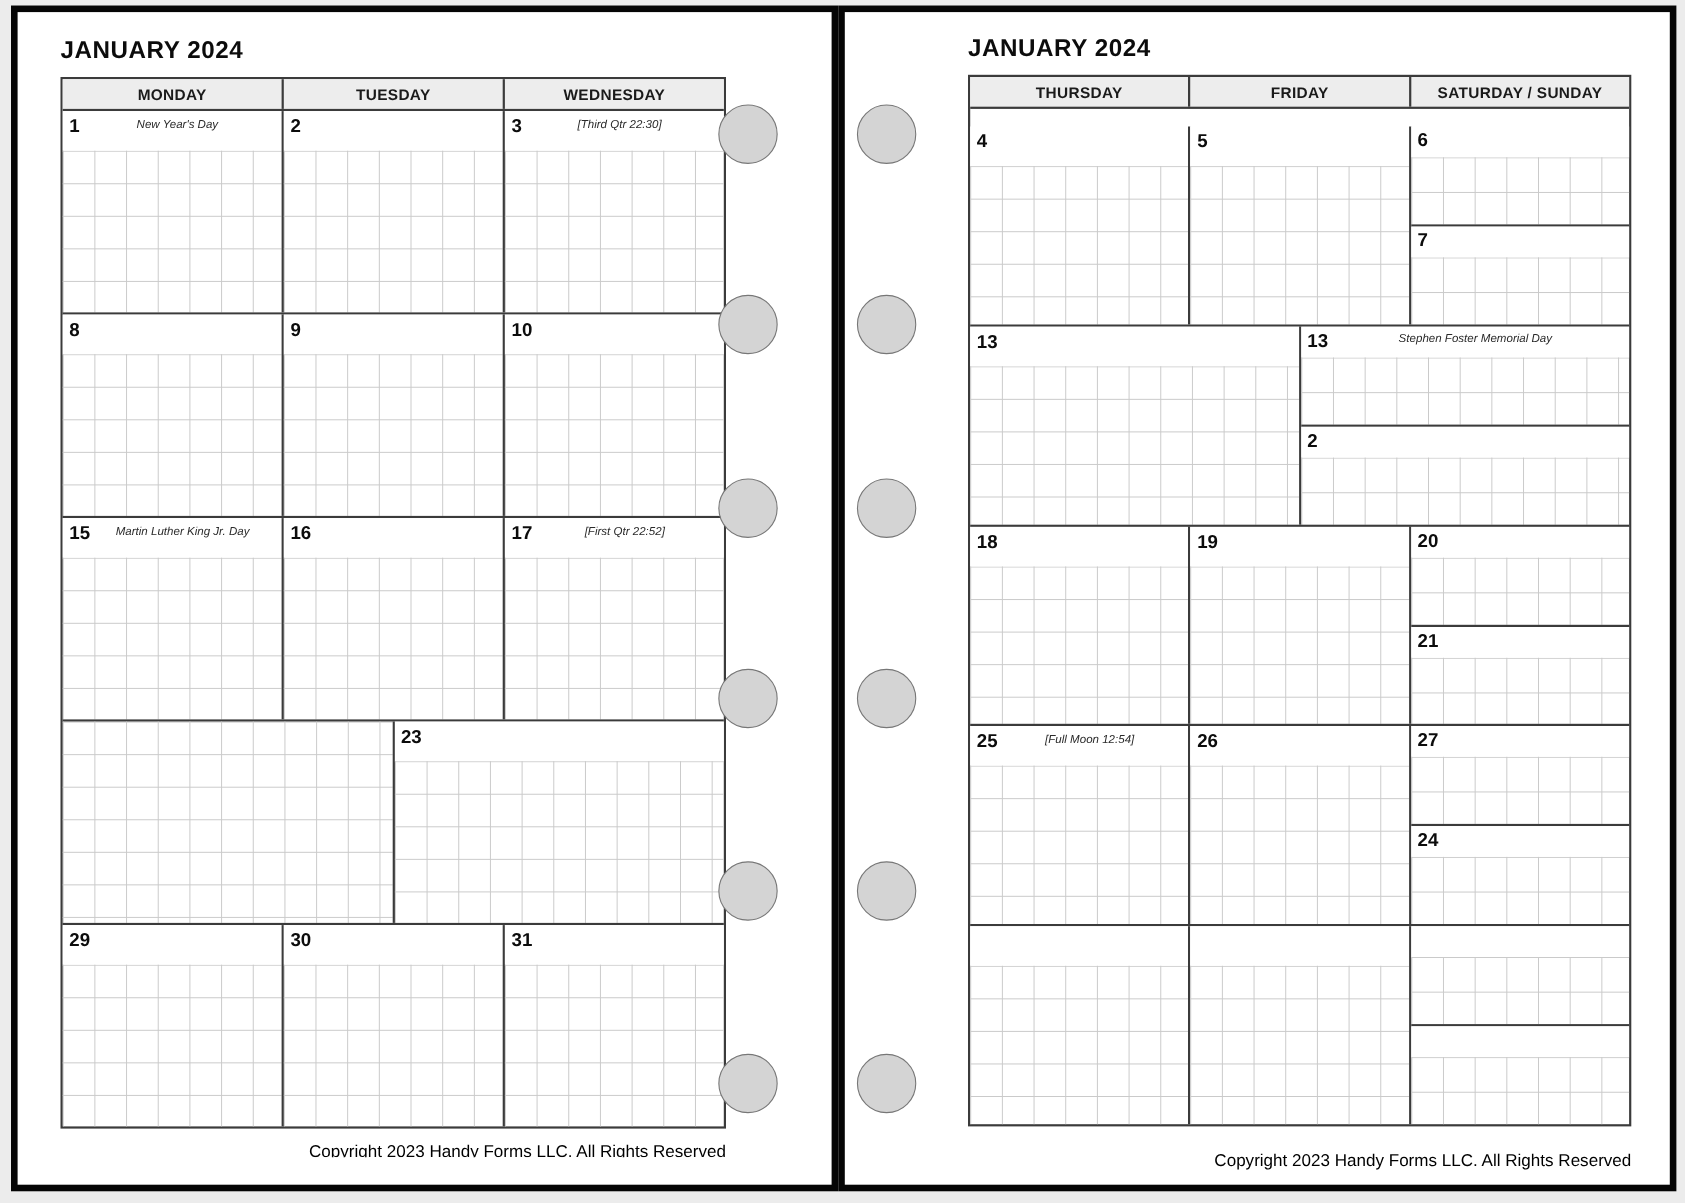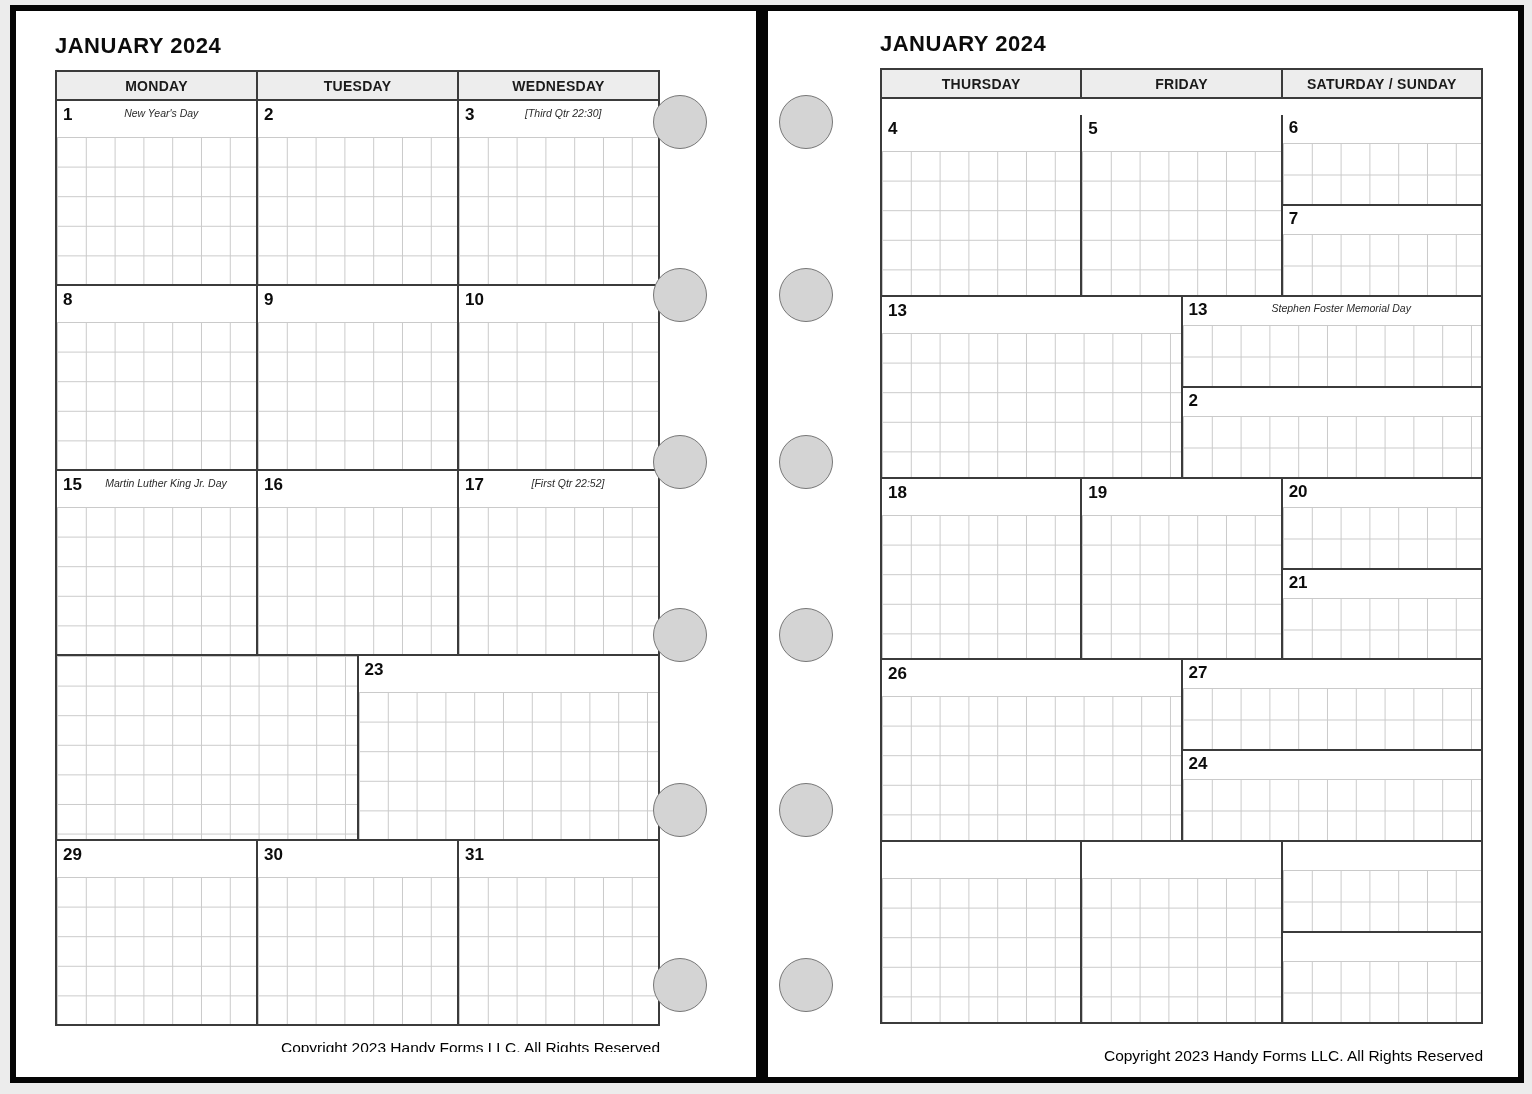--- a/index.html
+++ b/index.html
@@ -308,20 +308,27 @@
                 <span class="day-num">21</span>
                 <span class="day-note"></span>
               </div>
               <div class="day-grid"></div>
             </div>
           </div>
         </div>
         <div class="cal-week-row">
           <div class="day-cell">
             <div class="day-label">
+              <span class="day-num">25</span>
+              <span class="day-note">[Full Moon 12:54]</span>
+            </div>
+            <div class="day-grid"></div>
+          </div>
+          <div class="day-cell">
+            <div class="day-label">
               <span class="day-num">26</span>
               <span class="day-note"></span>
             </div>
             <div class="day-grid"></div>
           </div>
           <div class="satsun-cell">
             <div class="ss-half">
               <div class="day-label">
                 <span class="day-num">27</span>
                 <span class="day-note"></span>

